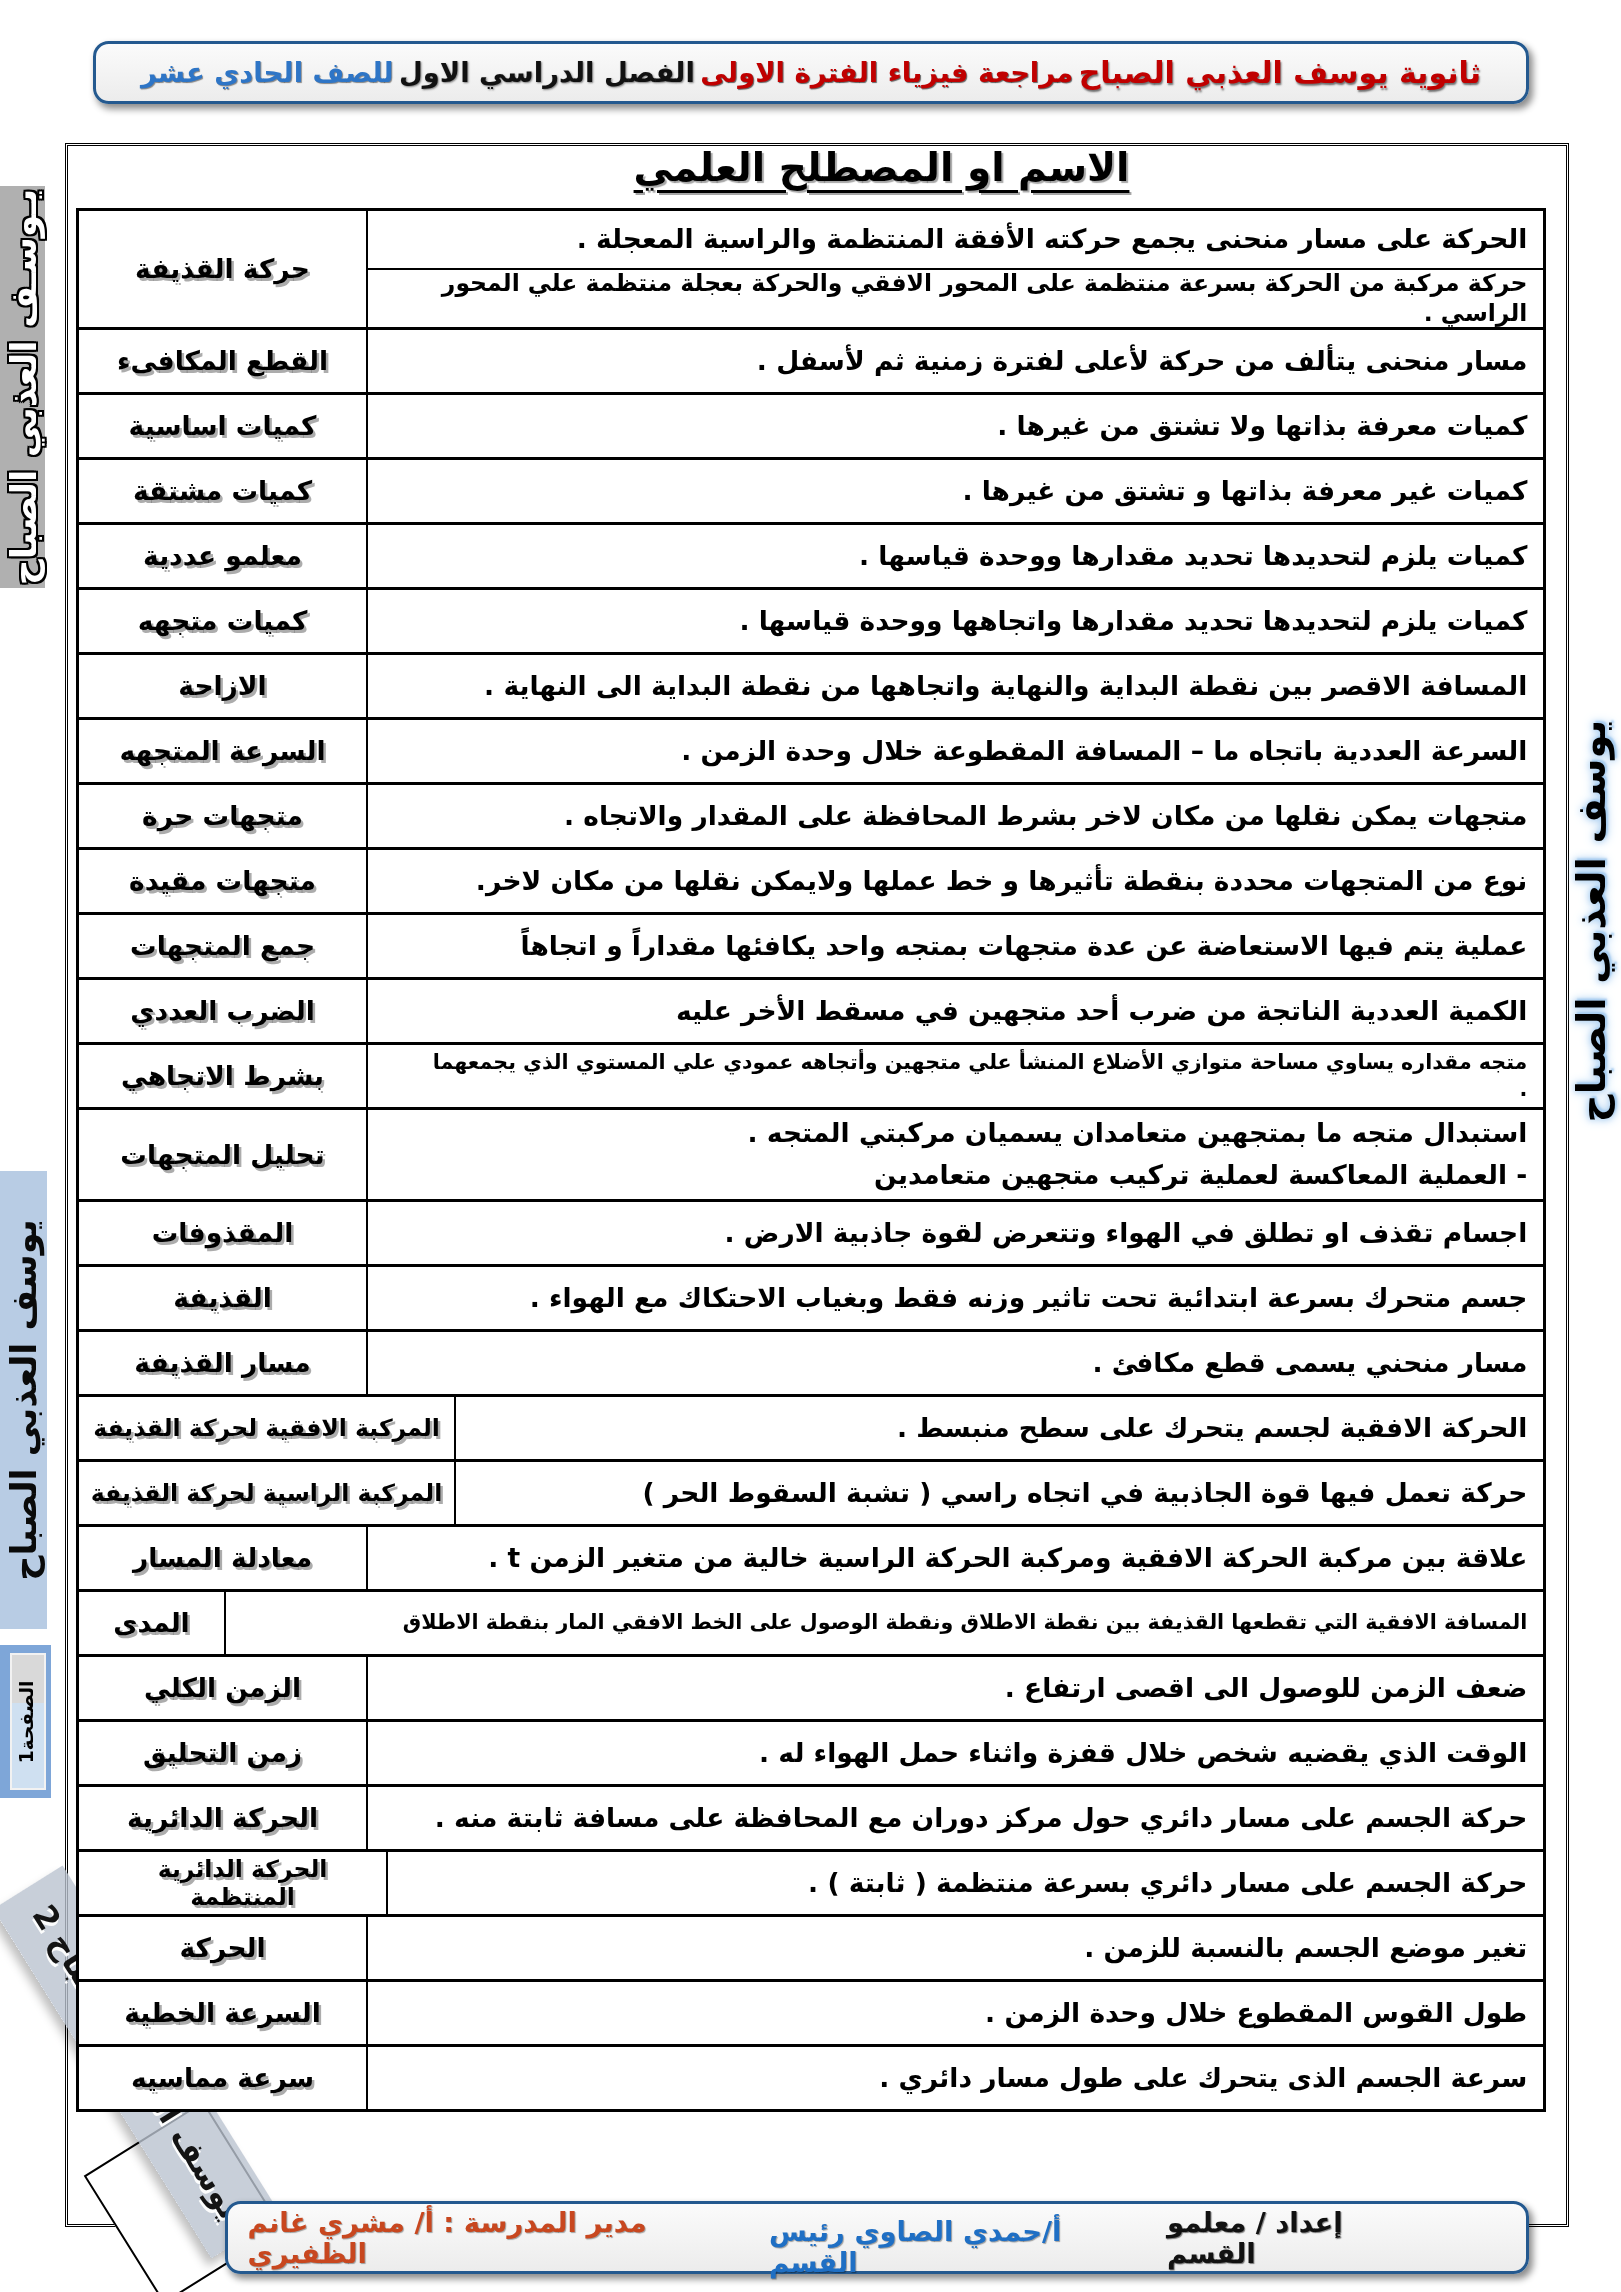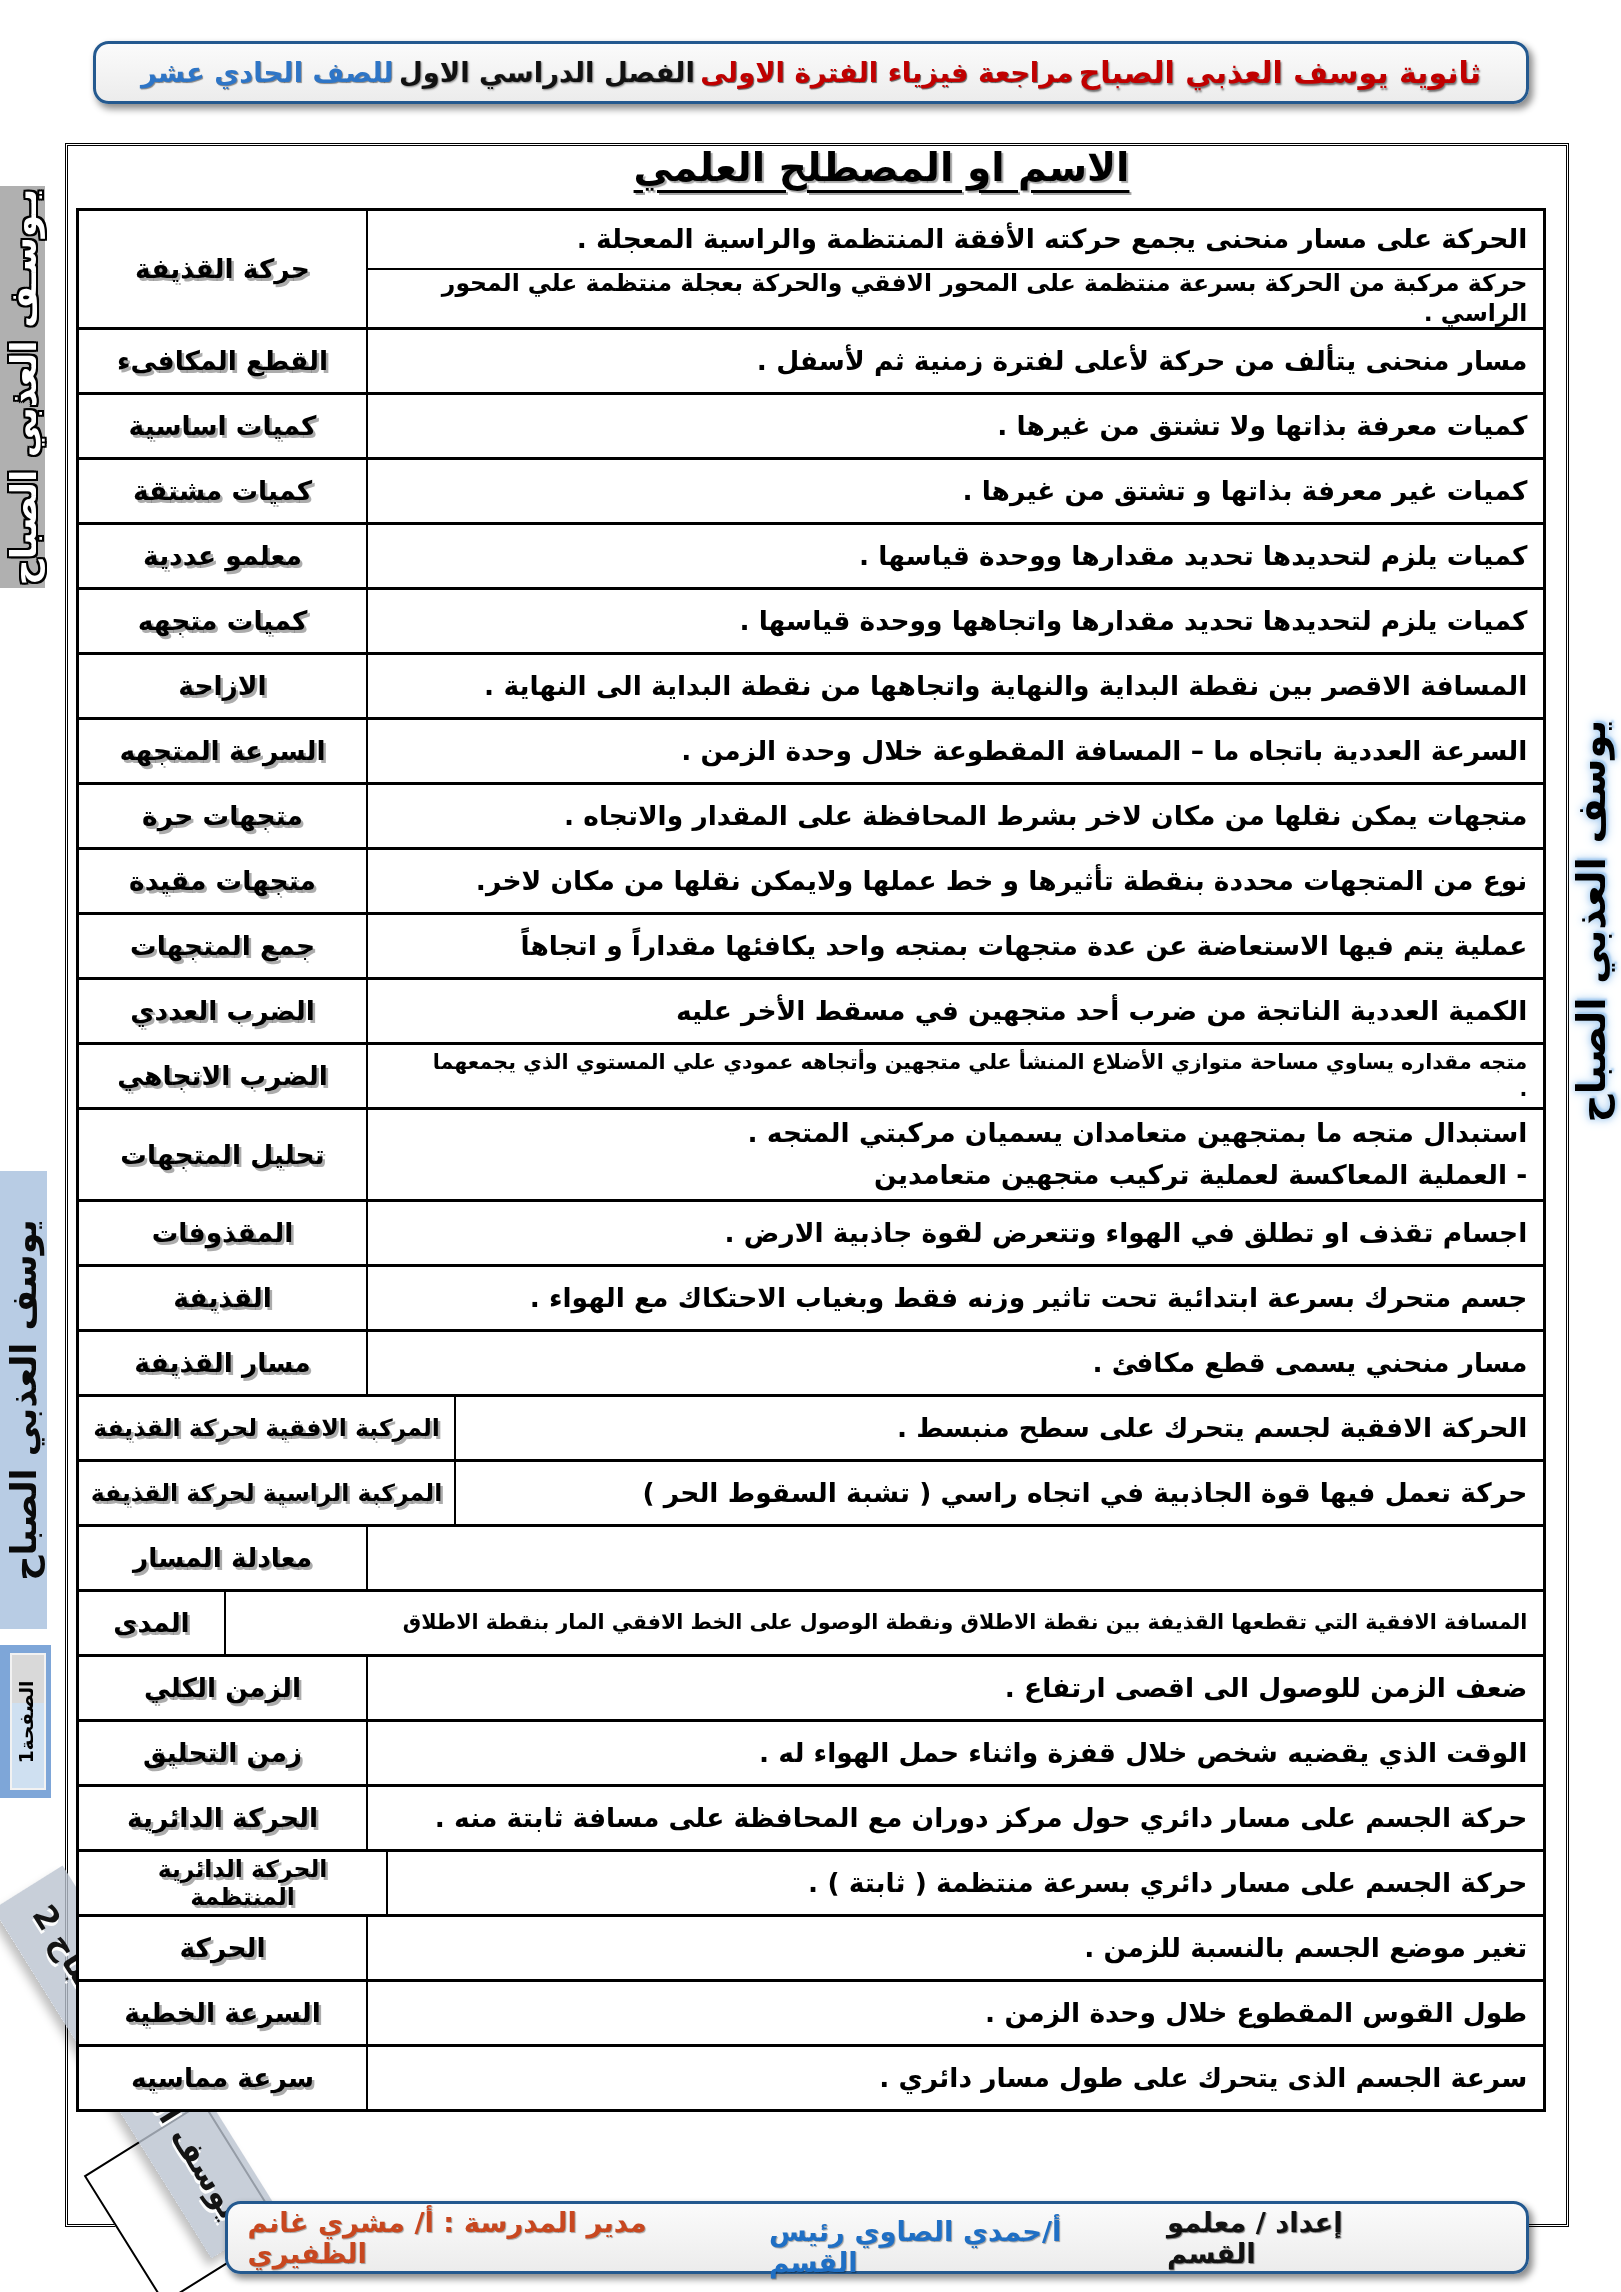--- a/index.html
+++ b/index.html
@@ -185,21 +185,21 @@
 
     <div class="trow">
       <div class="term">
           <span>الضرب العددي</span>
         </div>
       <div class="def">الكمية العددية الناتجة من ضرب أحد متجهين في مسقط الأخر عليه</div>
     </div>
 
     <div class="trow">
       <div class="term">
-          <span>الضرب الاتجاهي</span>
+          <span>بشرط الاتجاهي</span>
         </div>
       <div class="def small">متجه مقداره يساوي مساحة متوازي الأضلاع المنشأ علي متجهين وأتجاهه عمودي علي المستوي الذي يجمعهما .</div>
     </div>
 
     <div class="trow tall">
       <div class="term">
           <span>تحليل المتجهات</span>
         </div>
       <div class="def two-line">
         <div>استبدال متجه ما  بمتجهين متعامدان يسميان مركبتي المتجه .</div>
@@ -239,20 +239,21 @@
       <div class="term">
           <span>المركبة الراسية لحركة القذيفة</span>
         </div>
       <div class="def">حركة تعمل فيها قوة الجاذبية في اتجاه راسي ( تشبة السقوط الحر )</div>
     </div>
 
     <div class="trow">
       <div class="term">
           <span>معادلة المسار</span>
         </div>
+      <div class="def">علاقة بين مركبة الحركة الافقية ومركبة الحركة الراسية خالية من متغير الزمن t .</div>
     </div>
 
     <div class="trow r-narrow">
       <div class="term">
           <span>المدى</span>
         </div>
       <div class="def small">المسافة الافقية التي تقطعها القذيفة بين نقطة الاطلاق ونقطة الوصول على الخط الافقي المار بنقطة الاطلاق</div>
     </div>
 
     <div class="trow">

